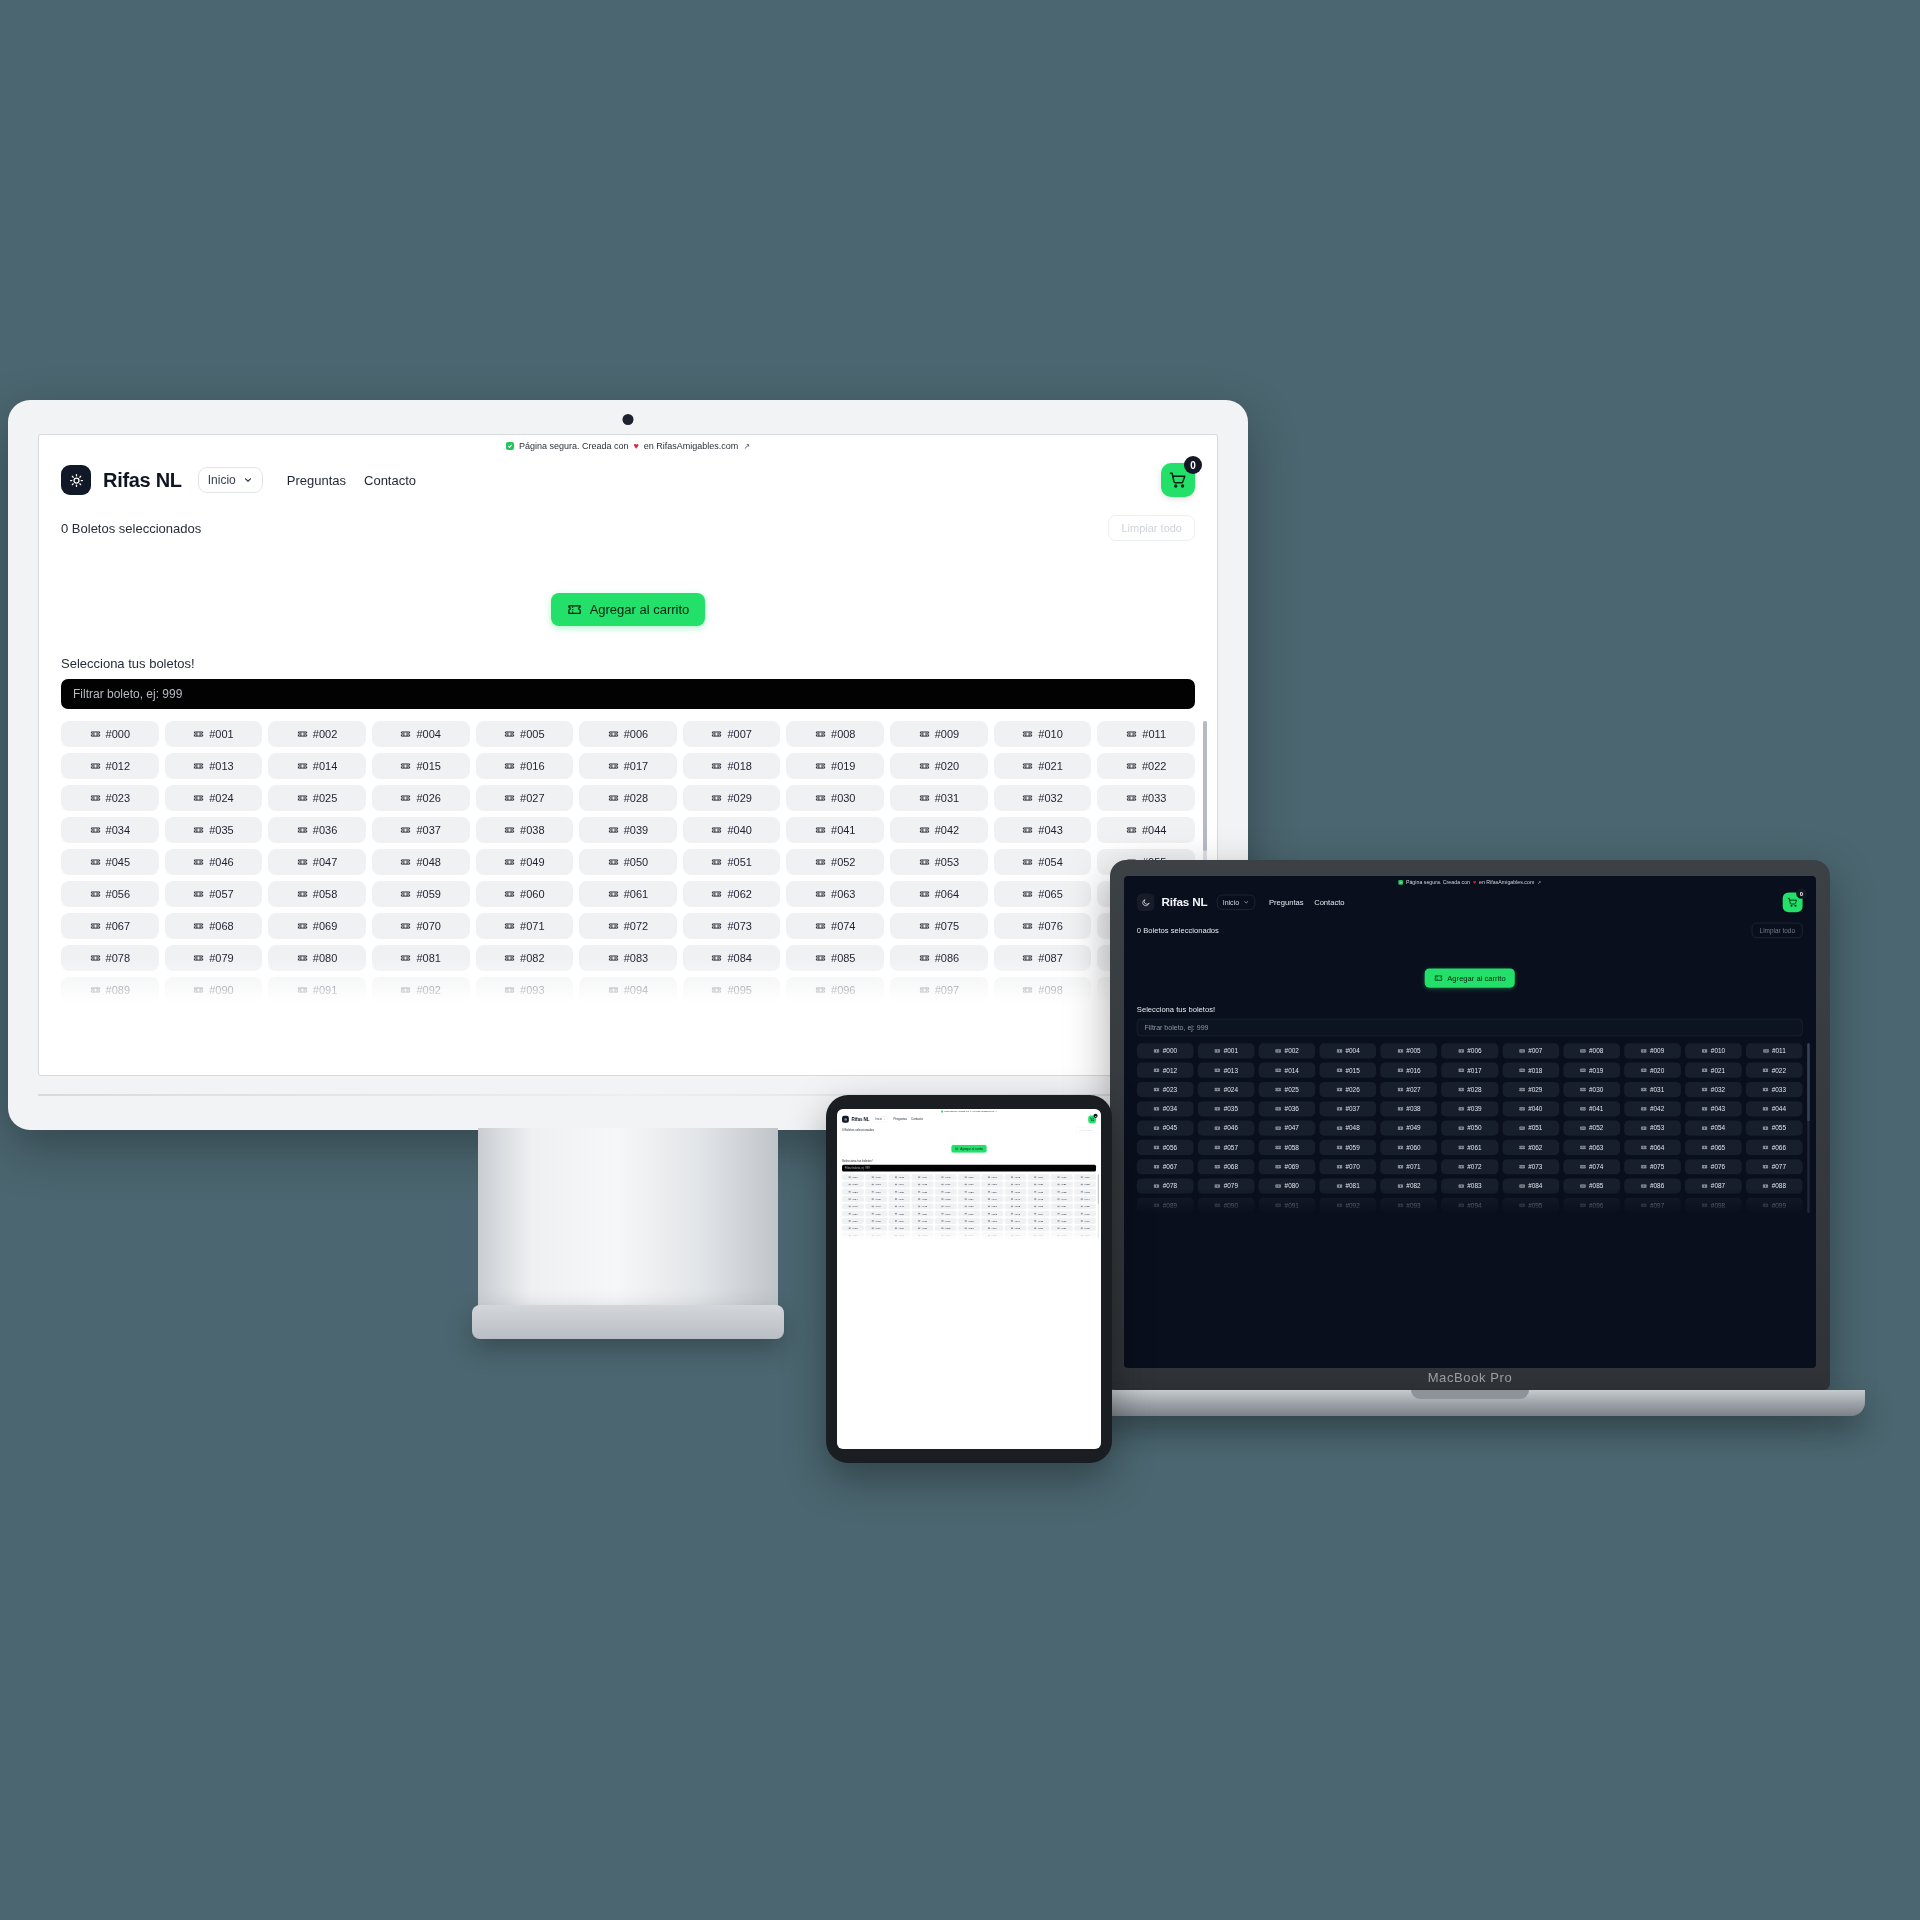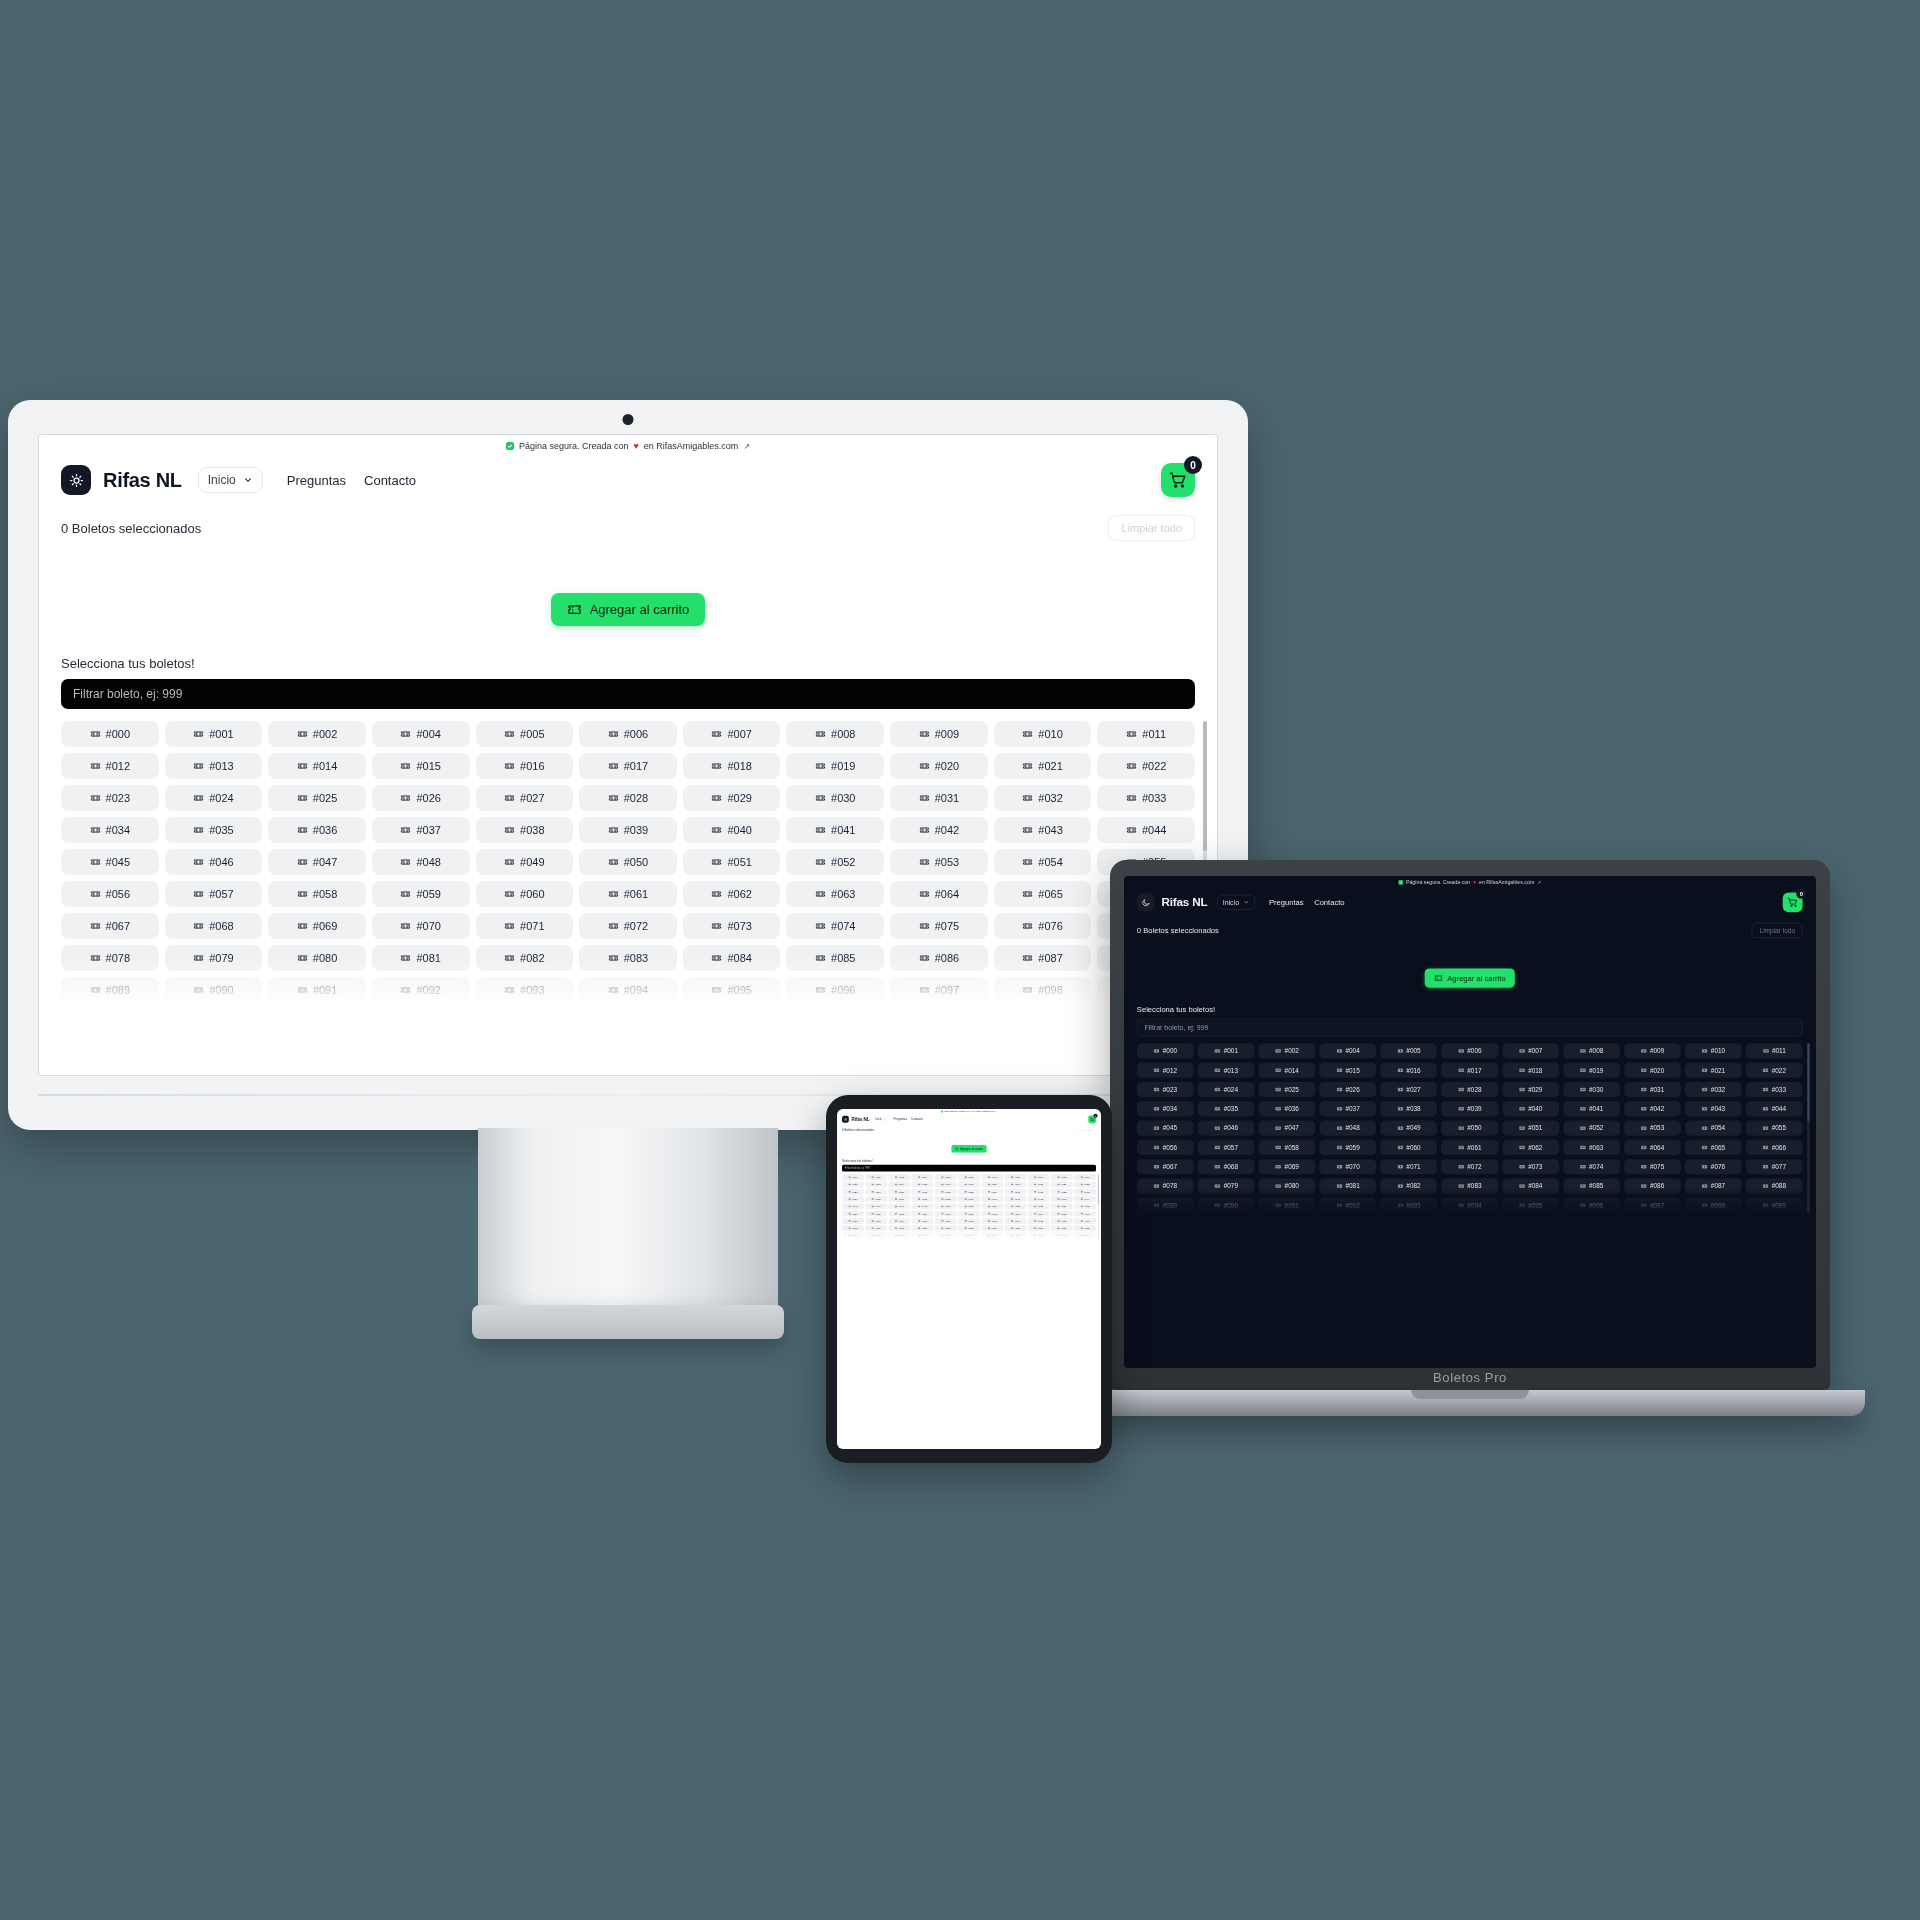--- a/index.html
+++ b/index.html
@@ -1914,21 +1914,21 @@
                   <span>#099</span>
                 </div>
               </div>
     <div class="grid-fade"></div>
     <div class="scrollbar" style="height: 290px;">
                 <i></i>
               </div>
   </div>
 </div>
       </div>
-      <div class="mbp-label">Boletos Pro</div>
+      <div class="mbp-label">MacBook Pro</div>
     </div>
     <div class="mbp-base">
       <div class="mbp-notch"></div>
     </div>
   </div>
 
   <div class="ipad">
     <div class="ipad-viewport">
       <div class="page tpl-page">
   <div class="secure-bar">

